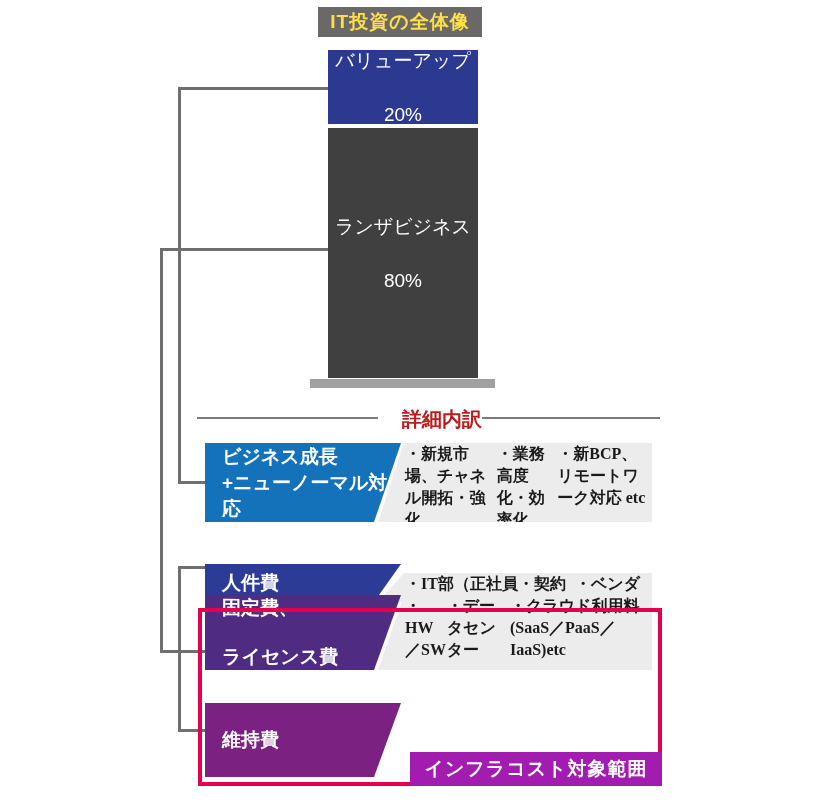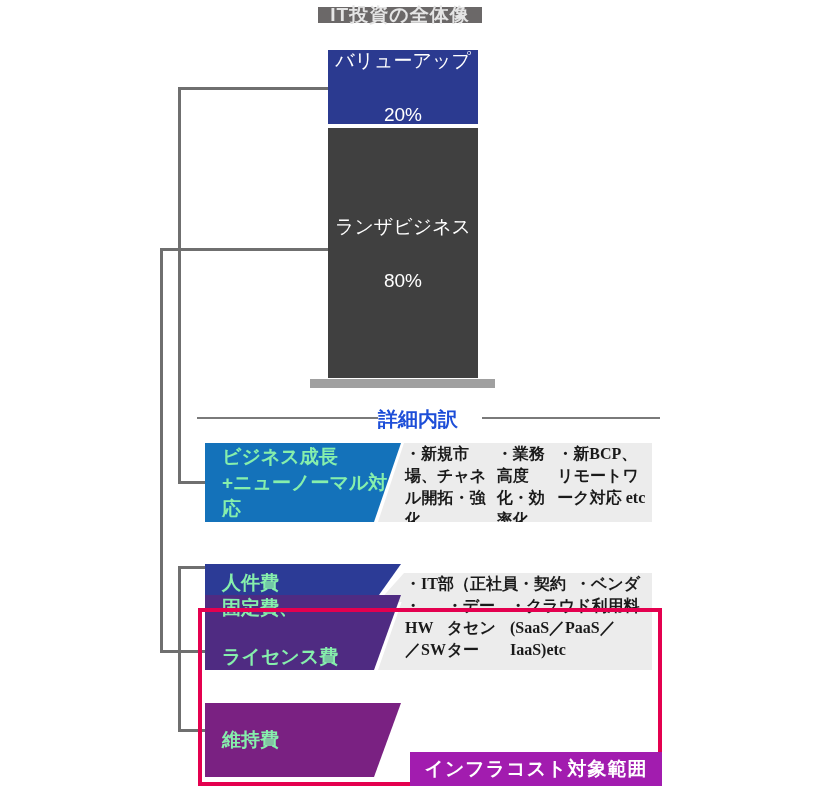--- a/index.html
+++ b/index.html
@@ -4,22 +4,22 @@
 <style>
   * { margin:0; padding:0; box-sizing:border-box; }
   body { background:#fff; }
   #canvas {
     position:relative; width:820px; height:809px; background:#ffffff;
     font-family:"Liberation Sans","DejaVu Sans",sans-serif; overflow:hidden;
   }
 
   
   .title-box {
-    position:absolute; left:318px; top:7px; width:164px; height:16px;
-    background:#6b6868; color:#e5e5e5; font-size:19px; font-weight:bold;
+    position:absolute; left:318px; top:7px; width:164px; height:30px;
+    background:#6b6868; color:#fde047; font-size:19px; font-weight:bold;
     display:flex; align-items:center; justify-content:center; letter-spacing:1px;
   }
 
   
   .seg {
     position:absolute; left:328px; width:150px; color:#fff; font-weight:normal;
     font-size:19px; line-height:27px; display:flex; flex-direction:column;
     align-items:center; justify-content:center; text-align:center;gap:27px;
   }
   .seg-valueup { top:50px; height:74px; background:#2b3a90; }
@@ -27,34 +27,34 @@
   .base-bar { position:absolute; left:310px; top:379px; width:185px; height:9px; background:#a0a0a0; }
 
   
   .line { position:absolute; background:#6f6f6f; }
 
   
   .div-line { position:absolute; top:417px; height:2px; background:#7a7a7a; }
   .div-line.left  { left:197px; width:181px; }
   .div-line.right { left:482px; width:178px; }
   .divider-label {
-    position:absolute; left:378px; top:406px; width:104px; text-align:left;
-    font-size:20px; font-weight:bold; color:#1d4ed8; background:#fff;
+    position:absolute; left:378px; top:406px; width:104px; text-align:right;
+    font-size:20px; font-weight:bold; color:#b91c1c; background:#fff;
   }
 
   
   .row { position:absolute; left:205px; width:447px; }
   .row-1 { top:443px; height:79px; }
   .row-2 { top:535px; height:67px; }
   .row-3 { top:595px; height:75px; }
   .row-4 { top:703px; height:74px;padding-left:40px; }
   .row-label {
     position:absolute; left:0; top:0; bottom:0; width:196px;
     clip-path:polygon(0 0, 100% 0, calc(100% - 27px) 100%, 0 100%);
-    background:#444; color:#86efac; font-weight:bold; font-size:19px; line-height:26px;
+    background:#444; color:#ffffff; font-weight:bold; font-size:19px; line-height:26px;
     display:flex; flex-direction:column; justify-content:center; padding-left:17px;
   }
   .row-content {
     position:absolute; left:170px; right:0; top:0; bottom:0;
     background:#ececec;
     clip-path:polygon(29px 0, 100% 0, 100% 100%, 3px 100%);
     display:flex; justify-content:center;
     padding-left:30px; font-size:16px; font-weight:bold; color:#1a1a1a; line-height:22px;font-family:Liberation Serif, serif;
   }
 

